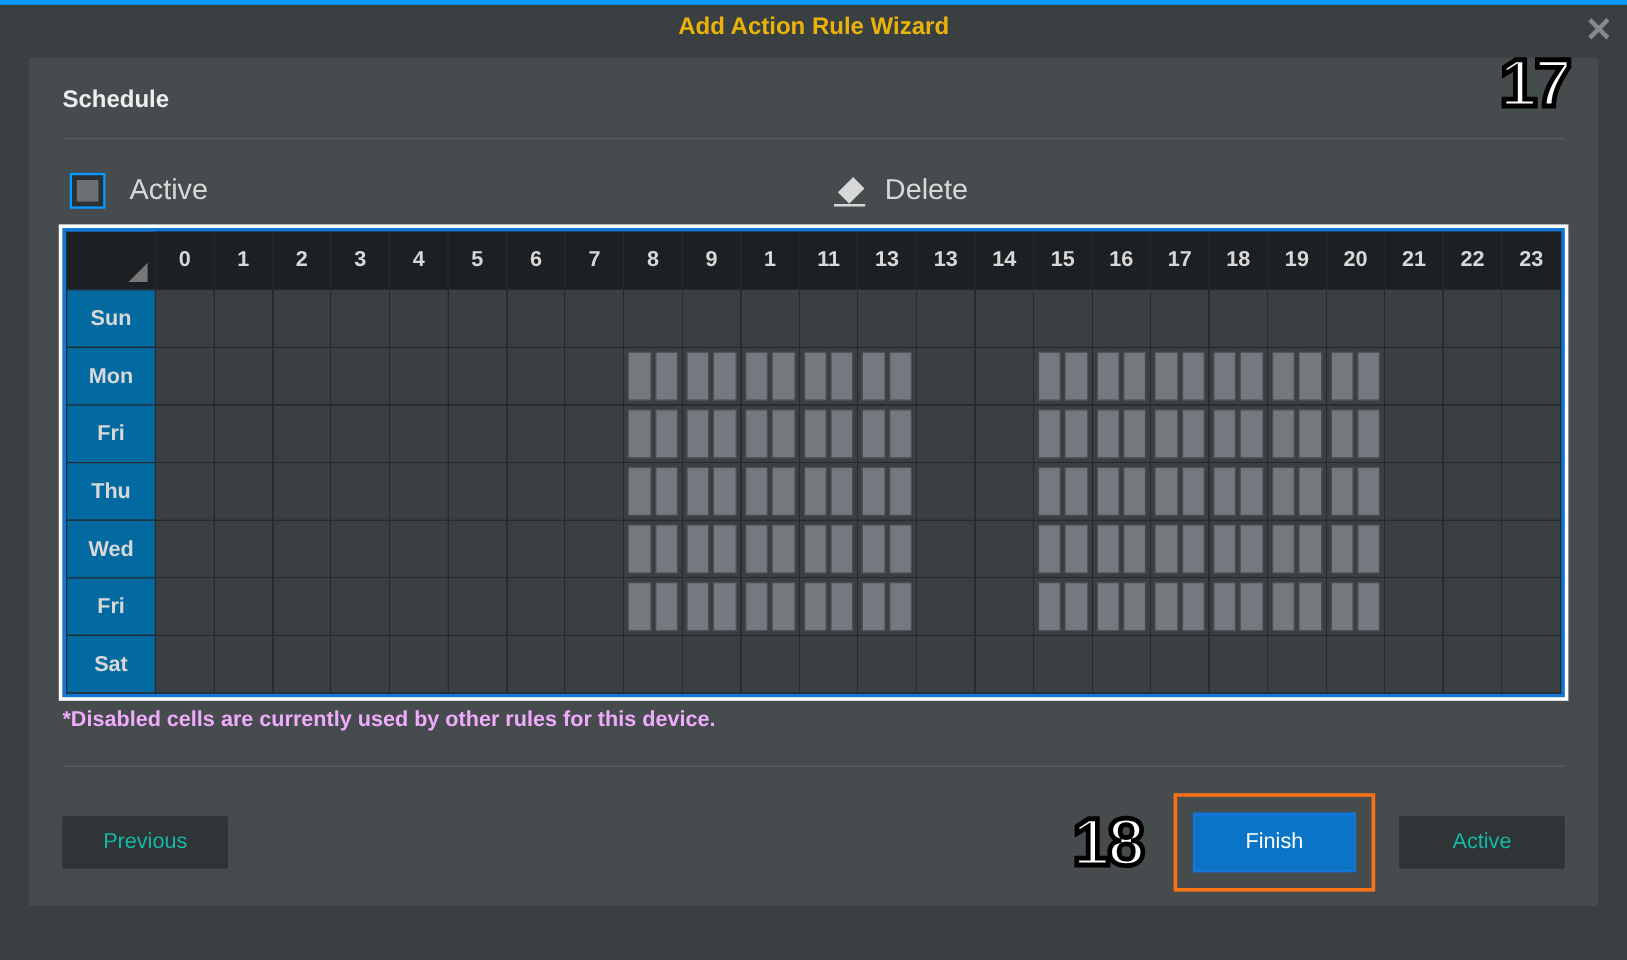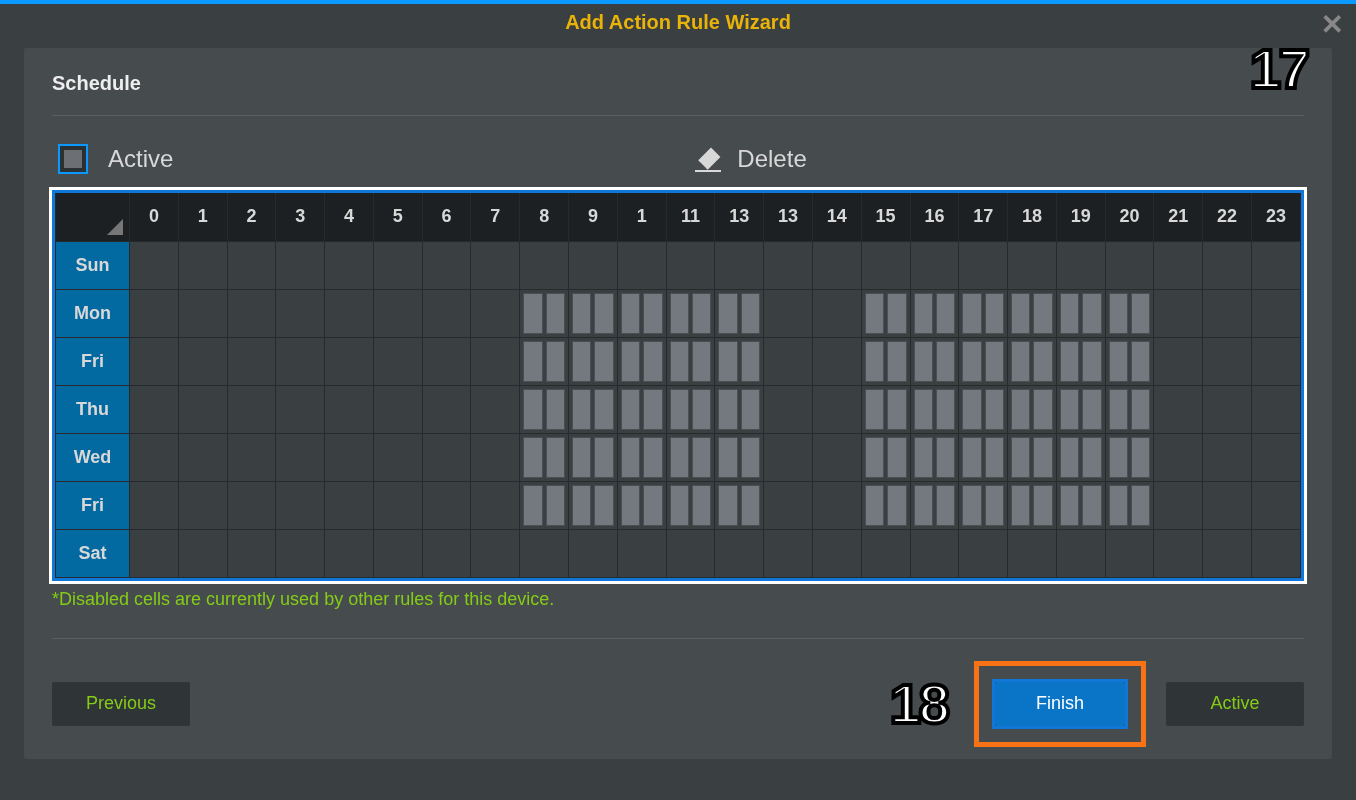--- a/index.html
+++ b/index.html
@@ -156,50 +156,51 @@
     flex: 1;
     background: transparent;
     border-radius: 1px;
   }
   table.sched td.on .half span {
     background: #74797f;
     border: 1px solid #4a4f53;
   }
   .footnote {
     font-size: 18px;
-    color: #84cc16;
+    color: #f0abfc;
     margin: 8px 0 28px 0;
+    font-weight: bold;
   }
   .divider2 {
     height: 1px;
     background: #5a5f62;
     margin-bottom: 22px;
   }
   .btn-row {
     display: flex;
     align-items: center;
     gap: 20px;
     position: relative;
   }
   .btn {
     height: 44px;
     min-width: 138px;
     border: none;
     border-radius: 2px;
     background: #2f3436;
-    color: #84cc16;
+    color: #14b8a6;
     font-size: 18px;
     cursor: pointer;
     display: inline-flex;
     align-items: center;
     justify-content: center;
   }
   .spacer { flex: 1; }
   .finish-wrap {
-    border: 5px solid #f97316;
+    border: 3px solid #f97316;
     padding: 13px;
     display: inline-flex;
   }
   .finish-wrap-inner {
     border: 3px solid #1077d8;
     display: inline-flex;
   }
   .btn.finish {
     background: #0a74c6;
     color: #fff;

